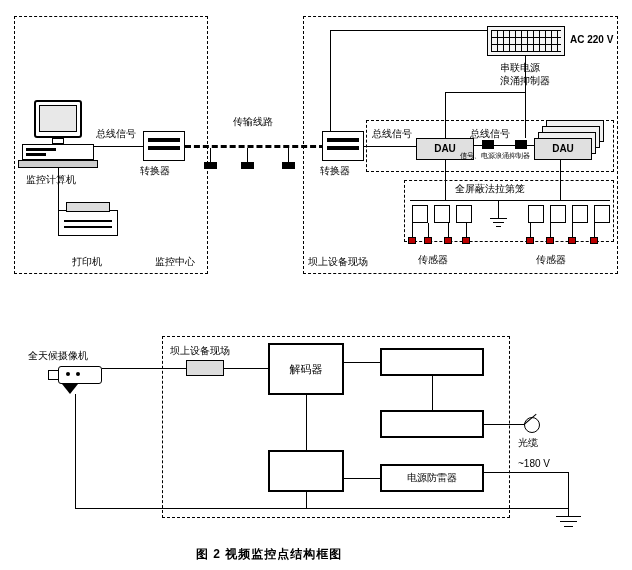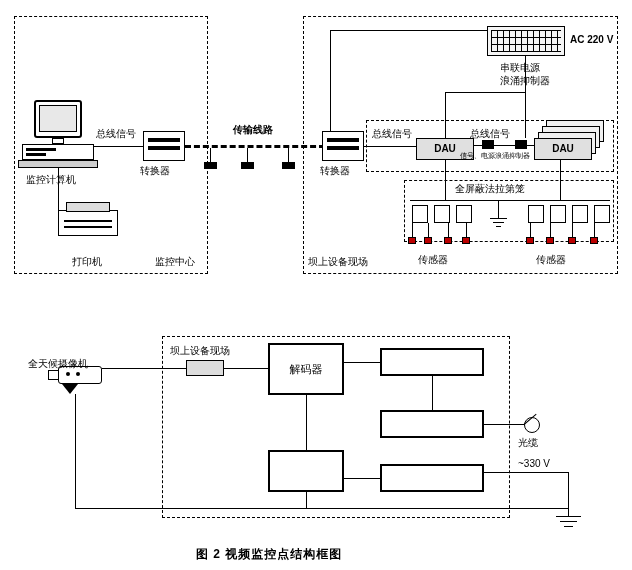--- a/index.html
+++ b/index.html
@@ -48,21 +48,21 @@
     <div class="abs vline" style="left:58px;top:168px;height:42px;"></div>
 
     <div class="abs box" style="left:143px;top:131px;width:42px;height:30px;"></div>
     <div class="abs" style="left:148px;top:138px;width:32px;height:4px;background:#000;"></div>
     <div class="abs" style="left:148px;top:146px;width:32px;height:4px;background:#000;"></div>
     <div class="abs lbl" style="left:140px;top:165px;">转换器</div>
     <div class="abs lbl" style="left:96px;top:128px;">总线信号</div>
 
     <div class="abs hline" style="left:94px;top:146px;width:49px;"></div>
 
-    <div class="abs lbl" style="left:233px;top:124px;font-weight:bold;">传输线路</div>
+    <div class="abs lbl" style="left:233px;top:116px;">传输线路</div>
     <div class="abs" style="left:185px;top:145px;width:140px;height:0;border-top:3px dashed #000;"></div>
     <div class="abs vline" style="left:210px;top:148px;height:14px;"></div>
     <div class="abs box" style="left:204px;top:162px;width:13px;height:7px;background:#000;"></div>
     <div class="abs vline" style="left:247px;top:148px;height:14px;"></div>
     <div class="abs box" style="left:241px;top:162px;width:13px;height:7px;background:#000;"></div>
     <div class="abs vline" style="left:288px;top:148px;height:14px;"></div>
     <div class="abs box" style="left:282px;top:162px;width:13px;height:7px;background:#000;"></div>
 
     <div class="abs box" style="left:322px;top:131px;width:42px;height:30px;"></div>
     <div class="abs" style="left:327px;top:138px;width:32px;height:4px;background:#000;"></div>
@@ -146,21 +146,21 @@
 
   <div class="fig-wrap">
 
     <div class="abs dashbox" style="left:162px;top:336px;width:348px;height:182px;"></div>
 
     <div class="abs box" style="left:58px;top:366px;width:44px;height:18px;border-radius:3px;"></div>
     <div class="abs box" style="left:48px;top:370px;width:11px;height:10px;"></div>
     <div class="abs" style="left:66px;top:372px;width:4px;height:4px;border-radius:50%;background:#000;"></div>
     <div class="abs" style="left:76px;top:372px;width:4px;height:4px;border-radius:50%;background:#000;"></div>
     <div class="abs" style="left:62px;top:384px;width:0;height:0;border-left:8px solid transparent;border-right:8px solid transparent;border-top:10px solid #000;"></div>
-    <div class="abs lbl" style="left:28px;top:350px;margin-top:8px;">全天候摄像机</div>
+    <div class="abs lbl" style="left:28px;top:350px;">全天候摄像机</div>
 
     <div class="abs box" style="left:186px;top:360px;width:38px;height:16px;background:#ddd;"></div>
     <div class="abs lbl" style="left:170px;top:345px;">坝上设备现场</div>
     <div class="abs hline" style="left:102px;top:368px;width:84px;"></div>
     <div class="abs hline" style="left:224px;top:368px;width:44px;"></div>
 
     <div class="abs box" style="left:268px;top:343px;width:76px;height:52px;border-width:2px;"></div>
     <div class="abs lbl center" style="left:268px;top:343px;width:76px;height:52px;font-size:11px;">解码器</div>
 
     <div class="abs box" style="left:380px;top:348px;width:104px;height:28px;border-width:2px;"></div>
@@ -171,24 +171,25 @@
 
     <div class="abs hline" style="left:484px;top:424px;width:40px;"></div>
     <div class="abs" style="left:524px;top:417px;width:14px;height:14px;border:1px solid #000;border-radius:50%;"></div>
     <div class="abs" style="left:524px;top:424px;width:16px;height:1px;background:#000;transform:rotate(-40deg);transform-origin:left center;"></div>
     <div class="abs lbl" style="left:518px;top:437px;">光缆</div>
 
     <div class="abs box" style="left:268px;top:450px;width:76px;height:42px;border-width:2px;"></div>
     <div class="abs vline" style="left:306px;top:395px;height:55px;"></div>
 
     <div class="abs box" style="left:380px;top:464px;width:104px;height:28px;border-width:2px;"></div>
+    <div class="abs lbl center" style="left:380px;top:464px;width:104px;height:28px;">电源防雷器</div>
     <div class="abs hline" style="left:344px;top:478px;width:36px;"></div>
 
     <div class="abs hline" style="left:484px;top:472px;width:84px;"></div>
-    <div class="abs lbl" style="left:518px;top:458px;">~330 V</div>
+    <div class="abs lbl" style="left:518px;top:458px;">~180 V</div>
 
     <div class="abs vline" style="left:568px;top:472px;height:44px;"></div>
     <div class="abs hline" style="left:556px;top:516px;width:25px;"></div>
     <div class="abs hline" style="left:560px;top:521px;width:17px;"></div>
     <div class="abs hline" style="left:564px;top:526px;width:9px;"></div>
     <div class="abs hline" style="left:180px;top:508px;width:388px;"></div>
 
     <div class="abs vline" style="left:75px;top:394px;height:114px;"></div>
     <div class="abs hline" style="left:75px;top:508px;width:106px;"></div>
     <div class="abs vline" style="left:306px;top:492px;height:16px;"></div>

